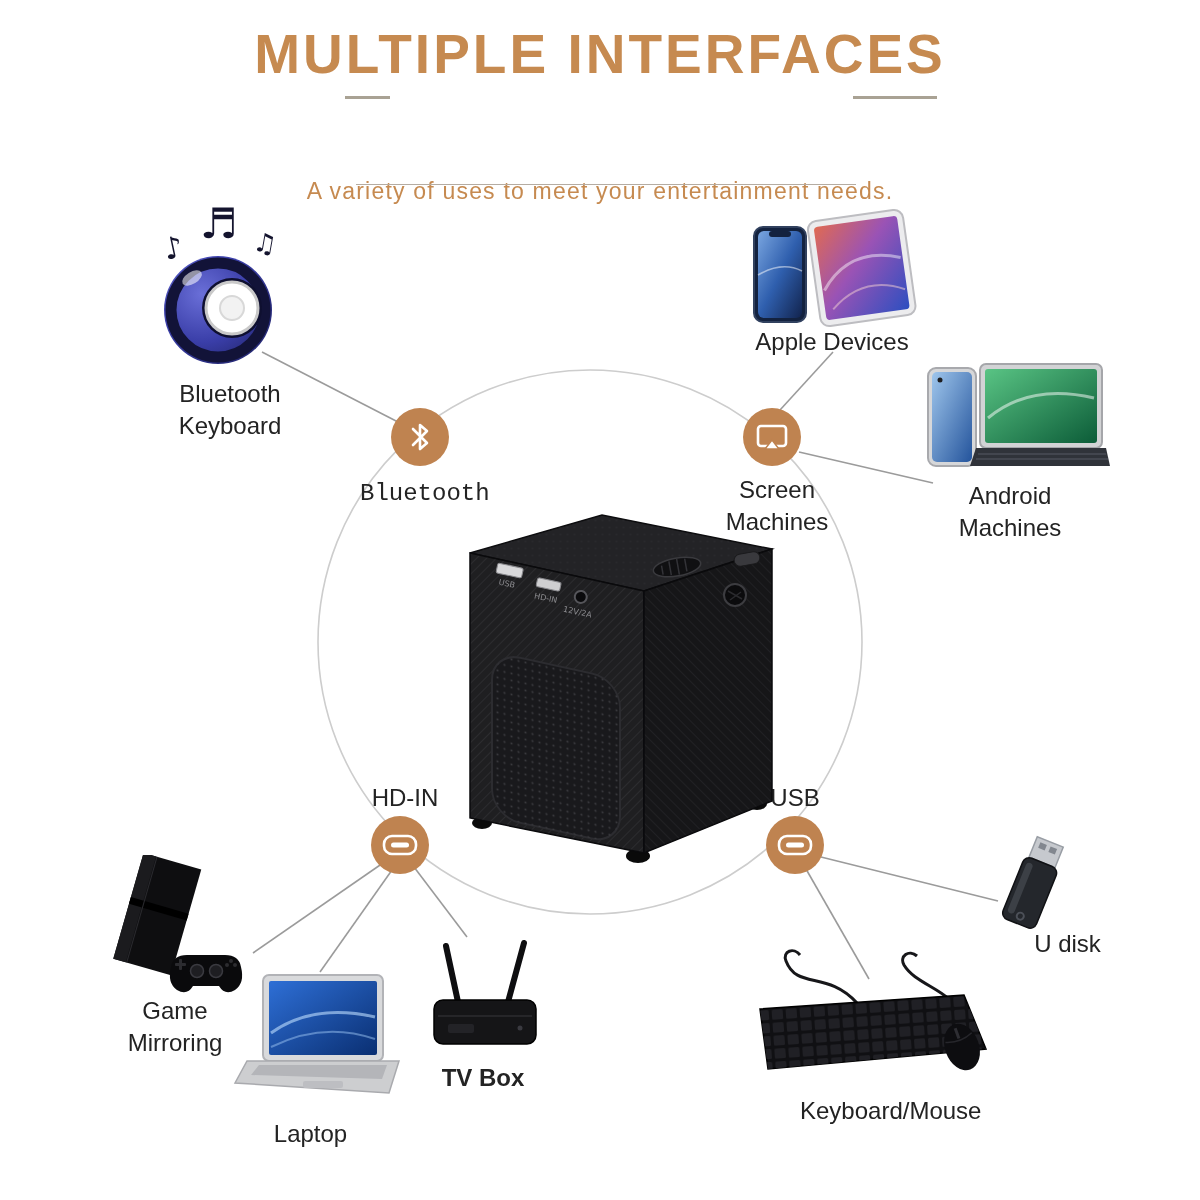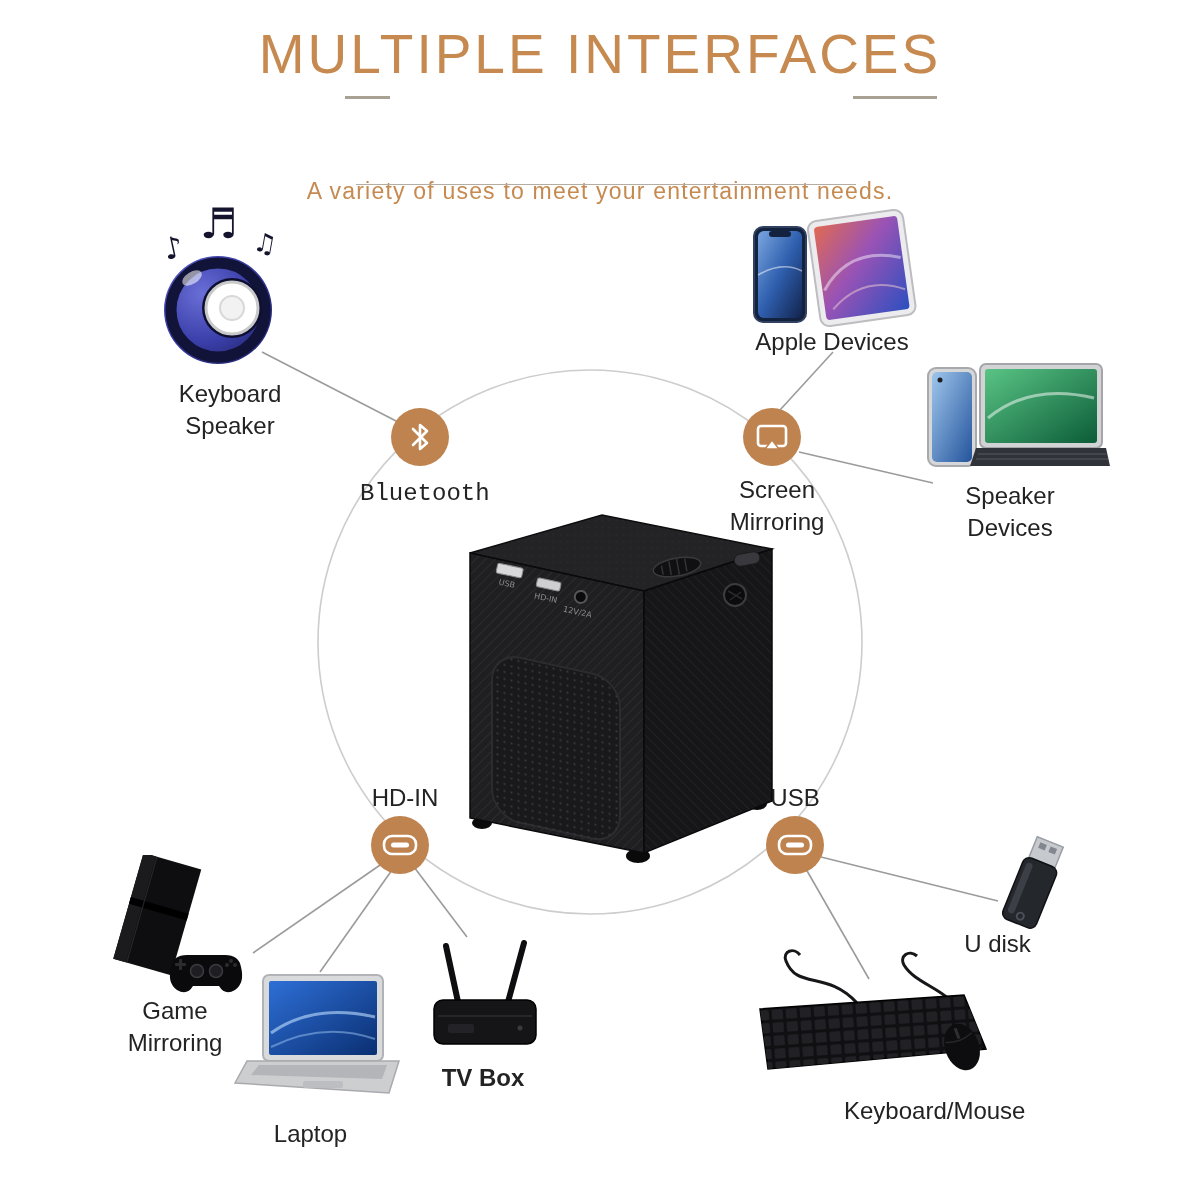--- a/index.html
+++ b/index.html
@@ -3,21 +3,21 @@
 <meta charset="utf-8">
 <style>
   :root{
     --accent:#bf8350; --title:#c68a50; --line:#9b9b9b;
     --circle:#cdcdcd; --label:#232323;
   }
   *{margin:0;padding:0;box-sizing:border-box;}
   body{background:#ffffff;font-family:"Liberation Sans", sans-serif;}
   .canvas{position:relative;width:1200px;height:1200px;background:#fff;overflow:hidden;}
   .page-title{position:absolute;top:22px;left:0;width:100%;text-align:center;
-    font-size:55px;font-weight:400;letter-spacing:3px;color:var(--title);}
+    font-size:55px;font-weight:700;letter-spacing:3px;color:var(--title);}
   .title-accent{position:absolute;height:3px;background:#a9a294;}
   .title-accent.left{left:345px;top:96px;width:45px;}
   .title-accent.right{left:853px;top:96px;width:84px;}
   .subtitle{position:absolute;top:130px;left:0;width:100%;text-align:center;
     font-size:23px;letter-spacing:1.2px;color:var(--title);margin-top:48px;}
   .divider{position:absolute;top:184px;left:356px;width:500px;height:1px;background:#b5aca2;}
   .overlay{position:absolute;left:0;top:0;width:1200px;height:1200px;}
   .lines{color:var(--line);}
   .circ{color:var(--circle);}
   .device{position:absolute;}
@@ -64,21 +64,21 @@
       <text x="52" y="46" font-size="42" fill="#14142e">♬</text>
       <text x="104" y="58" font-size="26" fill="#14142e" transform="rotate(10 104 58)">♫</text>
       <circle cx="70" cy="118" r="54" fill="url(#gSpk)"></circle>
       <circle cx="70" cy="118" r="47" fill="none" stroke="#121338" stroke-width="11"></circle>
       <circle cx="84" cy="116" r="30" fill="#0f1030"></circle>
       <circle cx="84" cy="116" r="26" fill="#ffffff" stroke="#c9c9c9" stroke-width="3"></circle>
       <circle cx="84" cy="116" r="12" fill="#f2f2f2" stroke="#d8d8d8" stroke-width="2"></circle>
       <ellipse cx="44" cy="86" rx="11" ry="6" fill="#ffffff" opacity="0.55" transform="rotate(-32 44 86)"></ellipse>
     </svg>
   </div>
-  <div class="label" style="left:165px;top:378px;width:130px;">Keyboard Speaker</div>
+  <div class="label" style="left:165px;top:378px;width:130px;">Bluetooth Keyboard</div>
 
   <div class="device" style="left:742px;top:205px;">
     <svg width="180" height="125" viewBox="0 0 180 125">
       <defs>
         <linearGradient id="gIph" x1="0" y1="0" x2="1" y2="1">
             <stop offset="0" stop-color="#7aa6e0"></stop>
             <stop offset="0.5" stop-color="#2f5fae"></stop>
             <stop offset="1" stop-color="#12244e"></stop>
           </linearGradient>
         <linearGradient id="gIpad" x1="0" y1="0" x2="1" y2="1">
@@ -123,36 +123,36 @@
       <g>
         <rect x="60" y="6" width="122" height="84" rx="6" fill="#d2d3d5" stroke="#a5a6aa" stroke-width="2"></rect>
         <rect x="65" y="11" width="112" height="74" rx="3" fill="url(#gAtab)"></rect>
         <path d="M68,60 Q110,25 174,40" stroke="#ffffff" stroke-width="3" fill="none" opacity="0.5"></path>
         <polygon points="56,90 186,90 190,108 50,108" fill="#30333a"></polygon>
         <line x1="58" y1="96" x2="186" y2="96" stroke="#4a4e57" stroke-width="1.5"></line>
         <line x1="56" y1="101" x2="188" y2="101" stroke="#4a4e57" stroke-width="1.5"></line>
       </g>
     </svg>
   </div>
-  <div class="label" style="left:920px;top:480px;width:180px;">Speaker Devices</div>
+  <div class="label" style="left:920px;top:480px;width:180px;">Android Machines</div>
 
   <div class="iface" style="left:391px;top:408px;">
     <svg width="34" height="34" viewBox="-17 -17 34 34">
       <path d="M-7,-8 L7,6 L0,12 L0,-12 L7,-6 L-7,8" fill="none" stroke="#ffffff" stroke-width="2.6" stroke-linejoin="round" stroke-linecap="round"></path>
     </svg>
   </div>
   <div class="label" style="left:360px;top:478px;width:120px;font-family:Liberation Mono, monospace;">Bluetooth</div>
 
   <div class="iface" style="left:743px;top:408px;">
     <svg width="36" height="34" viewBox="-18 -17 36 34">
       <rect x="-14" y="-11" width="28" height="20" rx="3" fill="none" stroke="#ffffff" stroke-width="2.6"></rect>
       <path d="M-7,12 L7,12 L0,3 Z" fill="#ffffff" stroke="#bf8350" stroke-width="1.5"></path>
     </svg>
   </div>
-  <div class="label" style="left:722px;top:474px;width:110px;">Screen Mirroring</div>
+  <div class="label" style="left:722px;top:474px;width:110px;">Screen Machines</div>
 
   <div class="label" style="left:350px;top:782px;width:110px;">HD-IN</div>
   <div class="iface" style="left:371px;top:816px;">
     <svg width="40" height="30" viewBox="-20 -15 40 30">
       <rect x="-16" y="-9" width="32" height="18" rx="8" fill="none" stroke="#ffffff" stroke-width="2.6"></rect>
       <rect x="-9" y="-2.5" width="18" height="5" rx="2.5" fill="#ffffff"></rect>
     </svg>
   </div>
 
   <div class="label" style="left:745px;top:782px;width:100px;">USB</div>
@@ -275,21 +275,21 @@
       <g transform="rotate(22 48 55)">
         <rect x="32" y="4" width="28" height="22" fill="#c6c9ce" stroke="#989da4" stroke-width="1.5"></rect>
         <rect x="37" y="8" width="7" height="6" fill="#82878f"></rect>
         <rect x="48" y="8" width="7" height="6" fill="#82878f"></rect>
         <rect x="28" y="26" width="36" height="66" rx="7" fill="#24272c" stroke="#101114" stroke-width="1.5"></rect>
         <rect x="32" y="31" width="7" height="54" rx="3.5" fill="#3c4046"></rect>
         <circle cx="46" cy="84" r="3.5" fill="none" stroke="#4c5058" stroke-width="2"></circle>
       </g>
     </svg>
   </div>
-  <div class="label" style="left:950px;top:928px;width:95px;">U disk</div>
+  <div class="label" style="left:1020px;top:928px;width:95px;">U disk</div>
 
   <div class="device" style="left:752px;top:945px;">
     <svg width="255" height="145" viewBox="0 0 255 145">
       <defs>
         <pattern id="pKeys" width="14" height="13" patternUnits="userSpaceOnUse" patternTransform="rotate(-4)">
           <rect x="1" y="1" width="11" height="10" rx="1.5" fill="#222227"></rect>
         </pattern>
       </defs>
       <path d="M105,58 C75,25 45,45 34,16 C30,6 42,2 48,10" stroke="#17171a" stroke-width="3" fill="none"></path>
       <path d="M208,75 C205,45 165,42 152,20 C147,11 157,4 165,11" stroke="#17171a" stroke-width="3" fill="none"></path>
@@ -297,15 +297,15 @@
         <polygon points="8,64 212,50 234,104 16,124" fill="#101013" stroke="#000000" stroke-width="1.5"></polygon>
         <polygon points="8,64 212,50 234,104 16,124" fill="url(#pKeys)" opacity="0.9"></polygon>
       </g>
       <g transform="rotate(-20 210 102)">
         <ellipse cx="210" cy="102" rx="17" ry="24" fill="#0d0d10"></ellipse>
         <line x1="210" y1="82" x2="210" y2="93" stroke="#2e2e33" stroke-width="3"></line>
         <path d="M196,92 Q210,98 224,92" stroke="#26262b" stroke-width="1.5" fill="none"></path>
       </g>
     </svg>
   </div>
-  <div class="label" style="left:844px;top:1095px;width:180px;">Keyboard/Mouse</div>
+  <div class="label" style="left:800px;top:1095px;width:180px;">Keyboard/Mouse</div>
 
 </div>
 
 </body></html>

